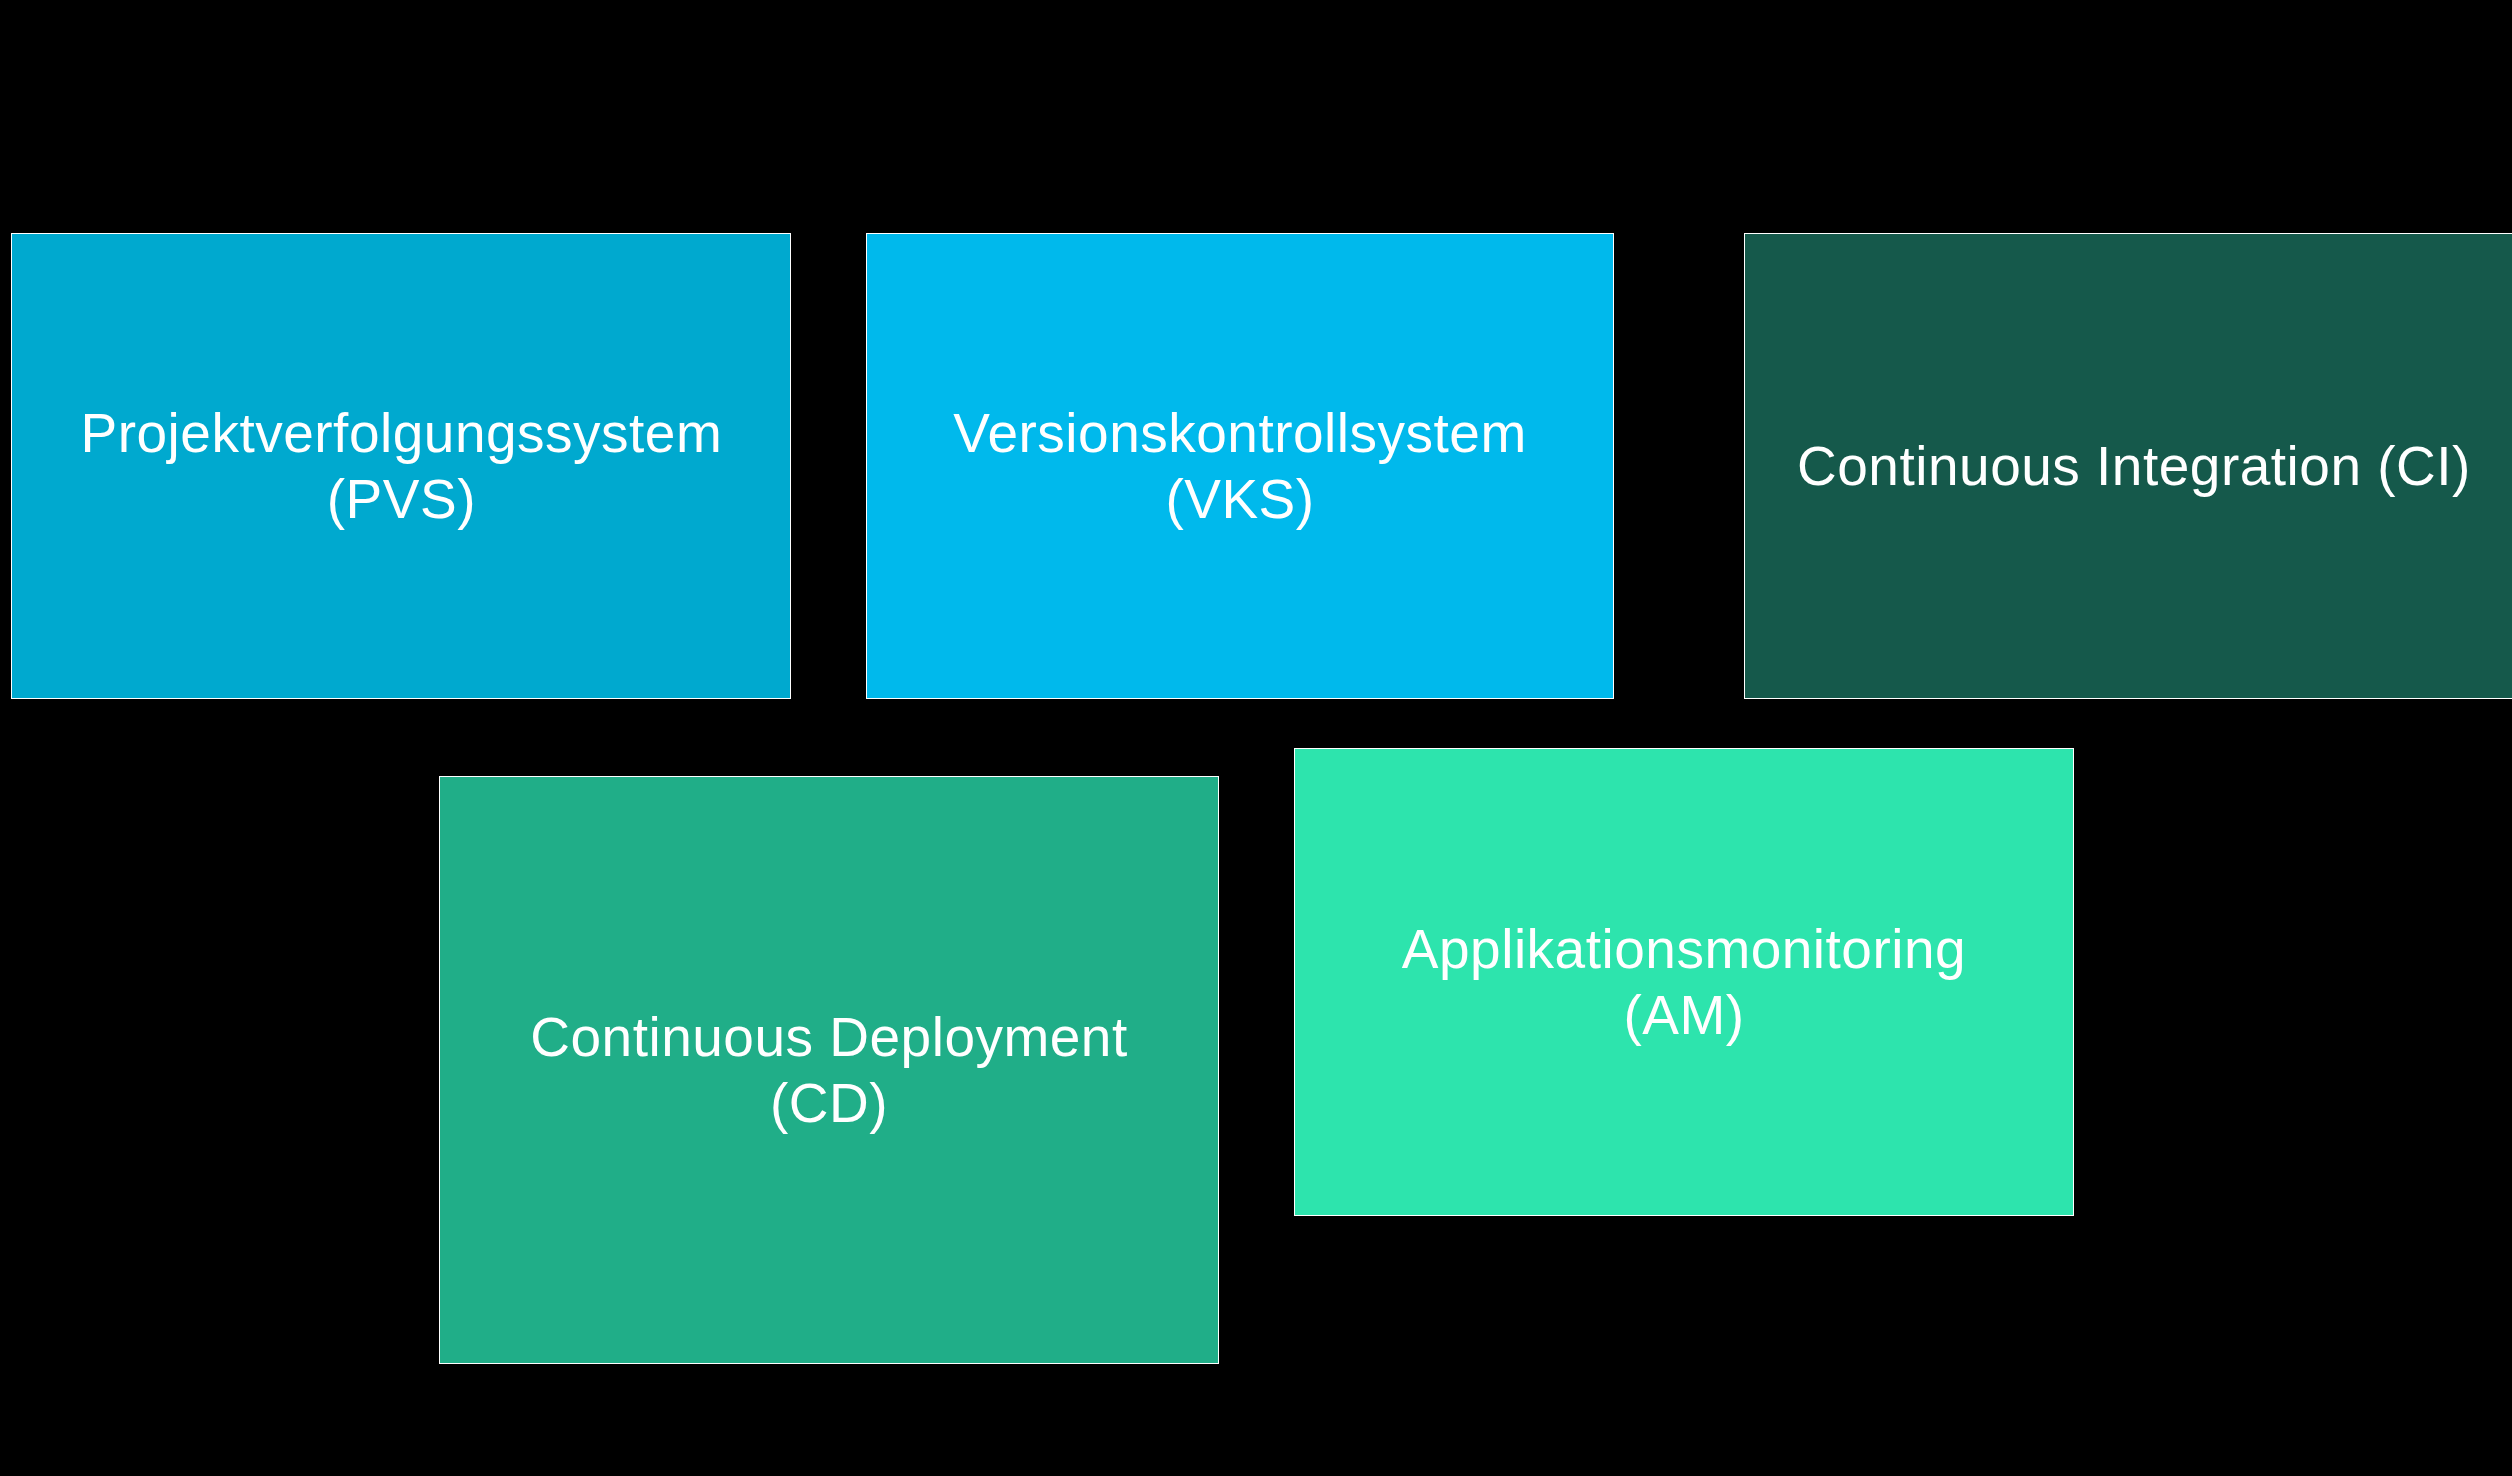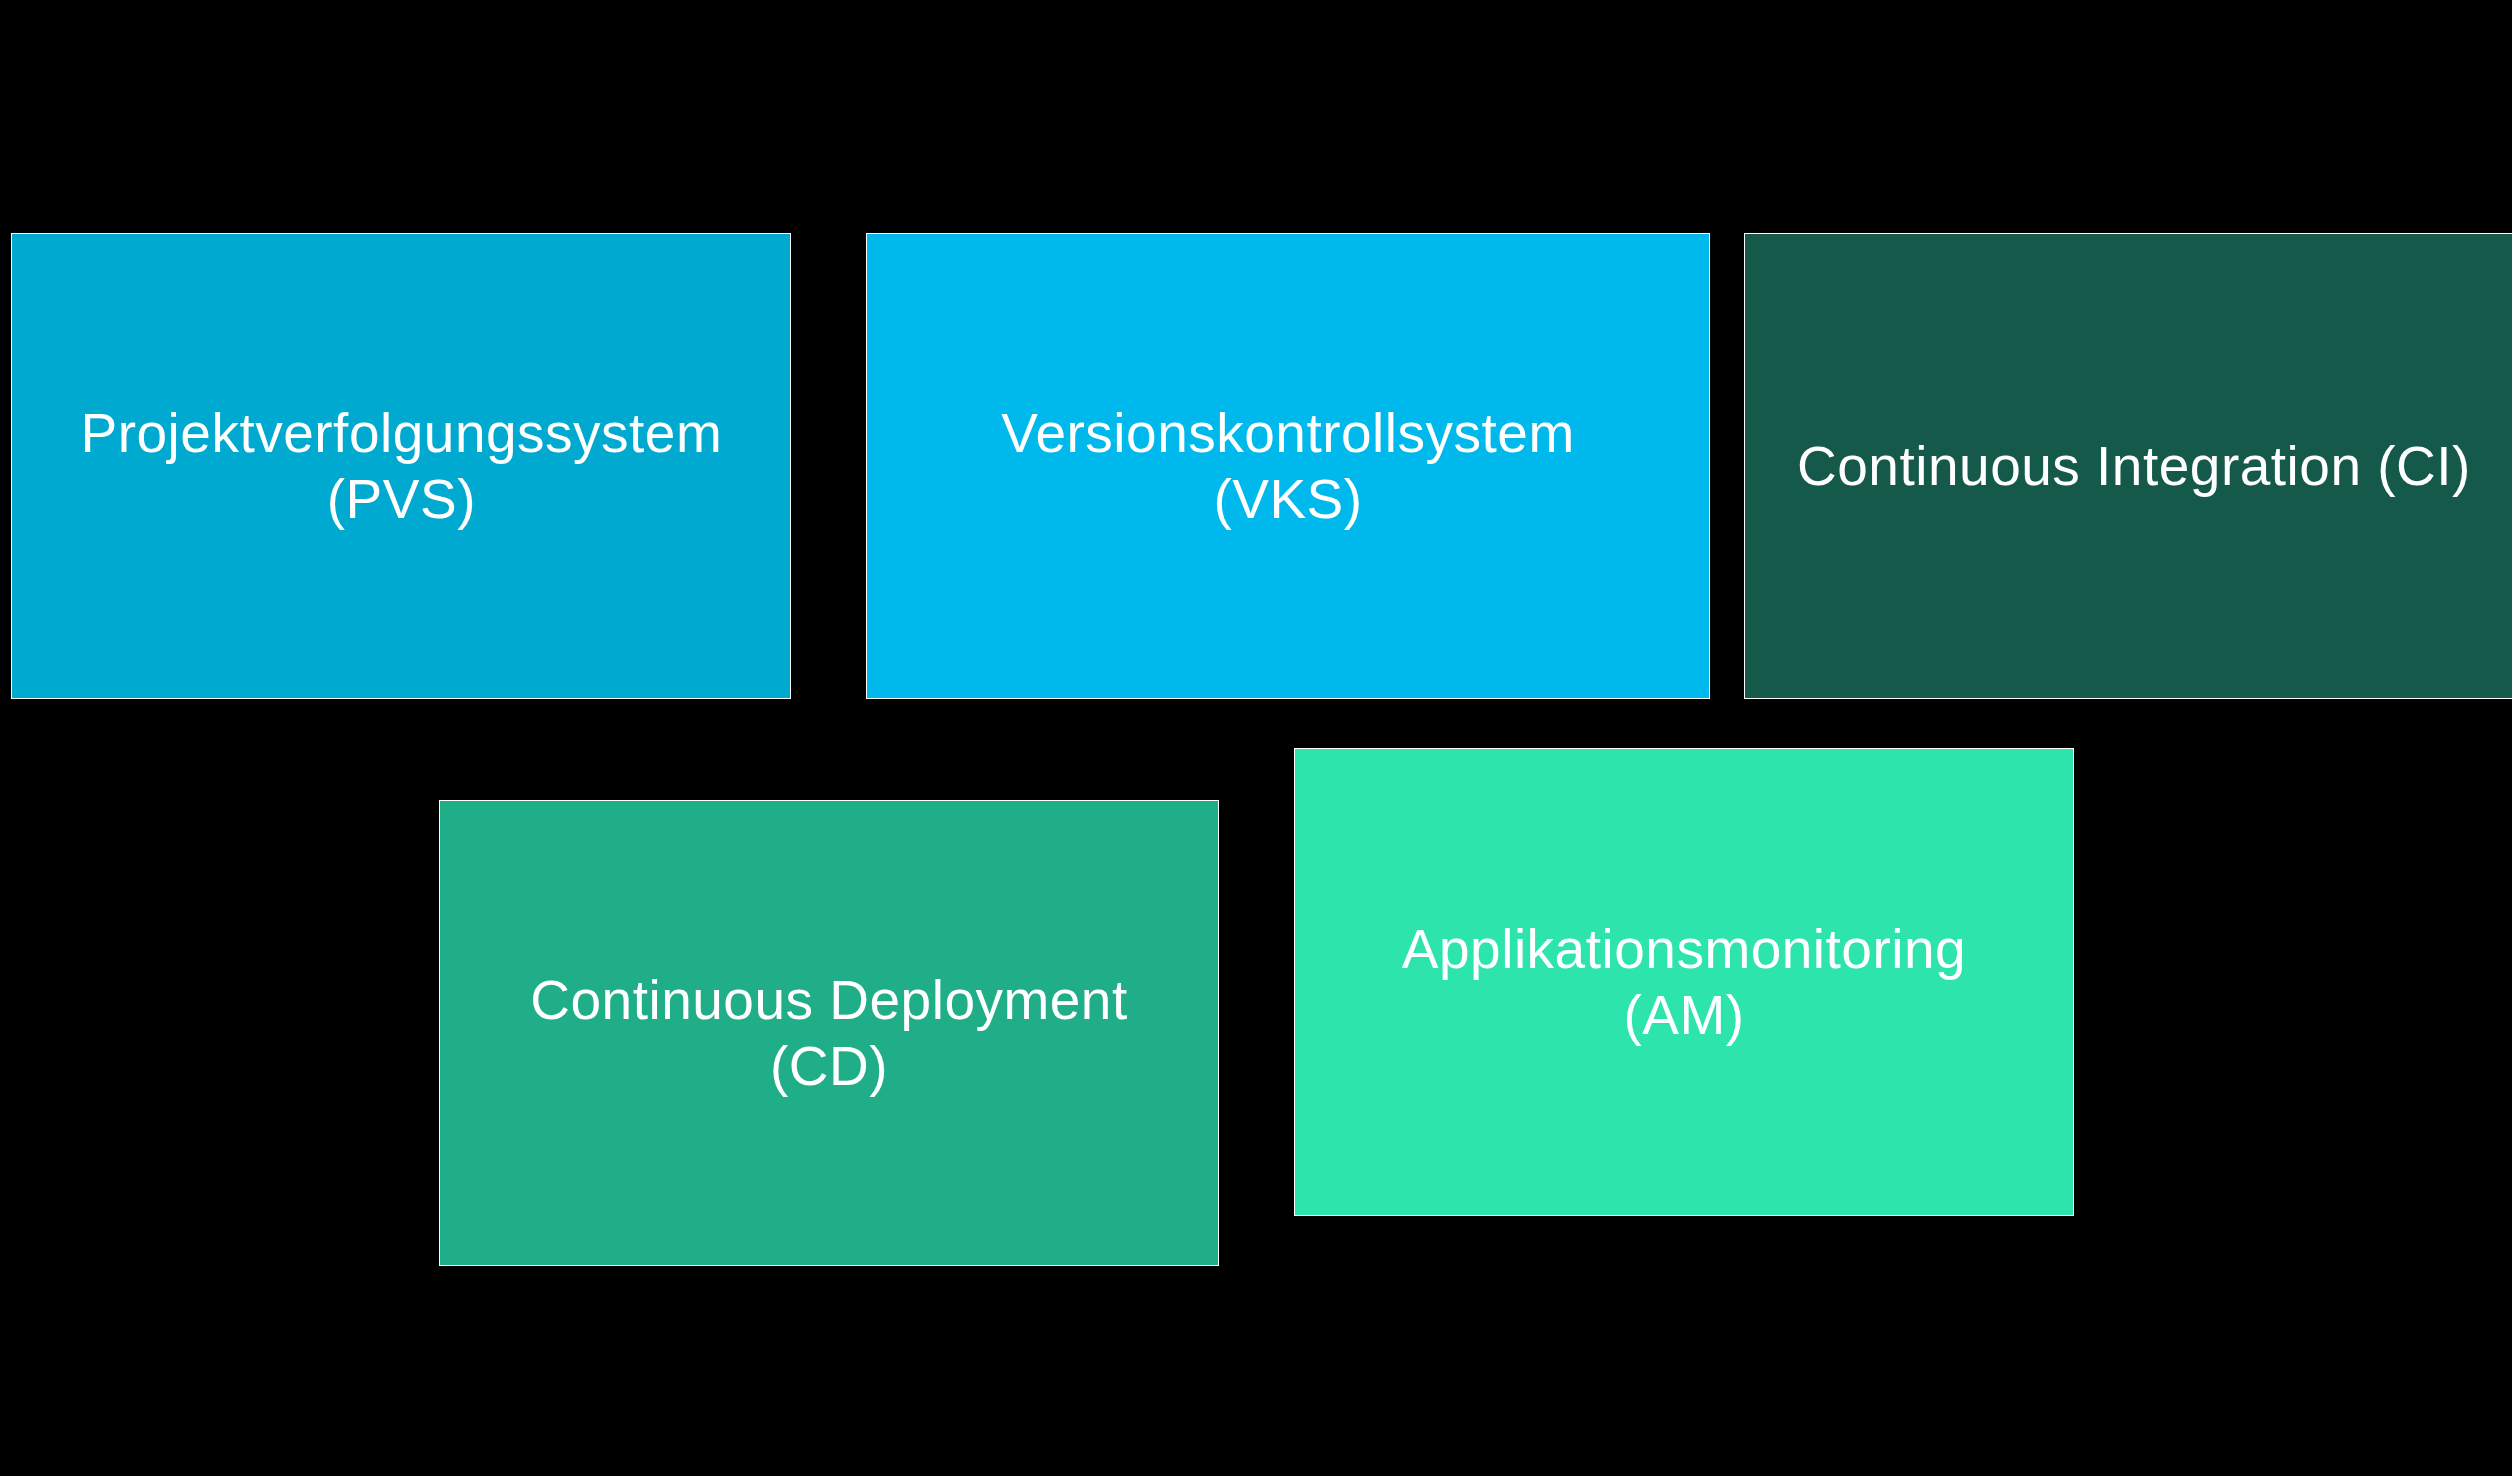--- a/index.html
+++ b/index.html
@@ -30,23 +30,23 @@
     line-height: 66px;
     color: #ffffff;
     white-space: nowrap;
     letter-spacing: 0.5px;
   }
   .node .label-line:empty {
     display: none;
   }
   
   #node-pvs { left: 11.4px;   top: 233px; width: 780px; height: 466px; }
-  #node-vks { left: 866px;  top: 233px; width: 844px; height: 466px; }
+  #node-vks { left: 866px;  top: 233px; width: 748px; height: 466px; }
   #node-ci  { left: 1720px; top: 233px; width: 780px; height: 466px; margin-left: 24px; }
-  #node-cd  { left: 439px;  top: 800px; width: 780px; height: 466px; }
+  #node-cd  { left: 439px;  top: 776px; width: 780px; height: 588px; }
   #node-am  { left: 1294px; top: 748px; width: 780px; height: 468px; }
 </style>
 </head>
 <body style="background-color: rgb(0, 0, 0);">
 
 <div id="node-pvs" class="node" style="background-color: rgb(0, 169, 207); border-color: rgb(255, 255, 255); color: rgb(255, 255, 255);">
   <div class="label-line">Projektverfolgungssystem</div>
   <div class="label-line">(PVS)</div>
 </div>
 

